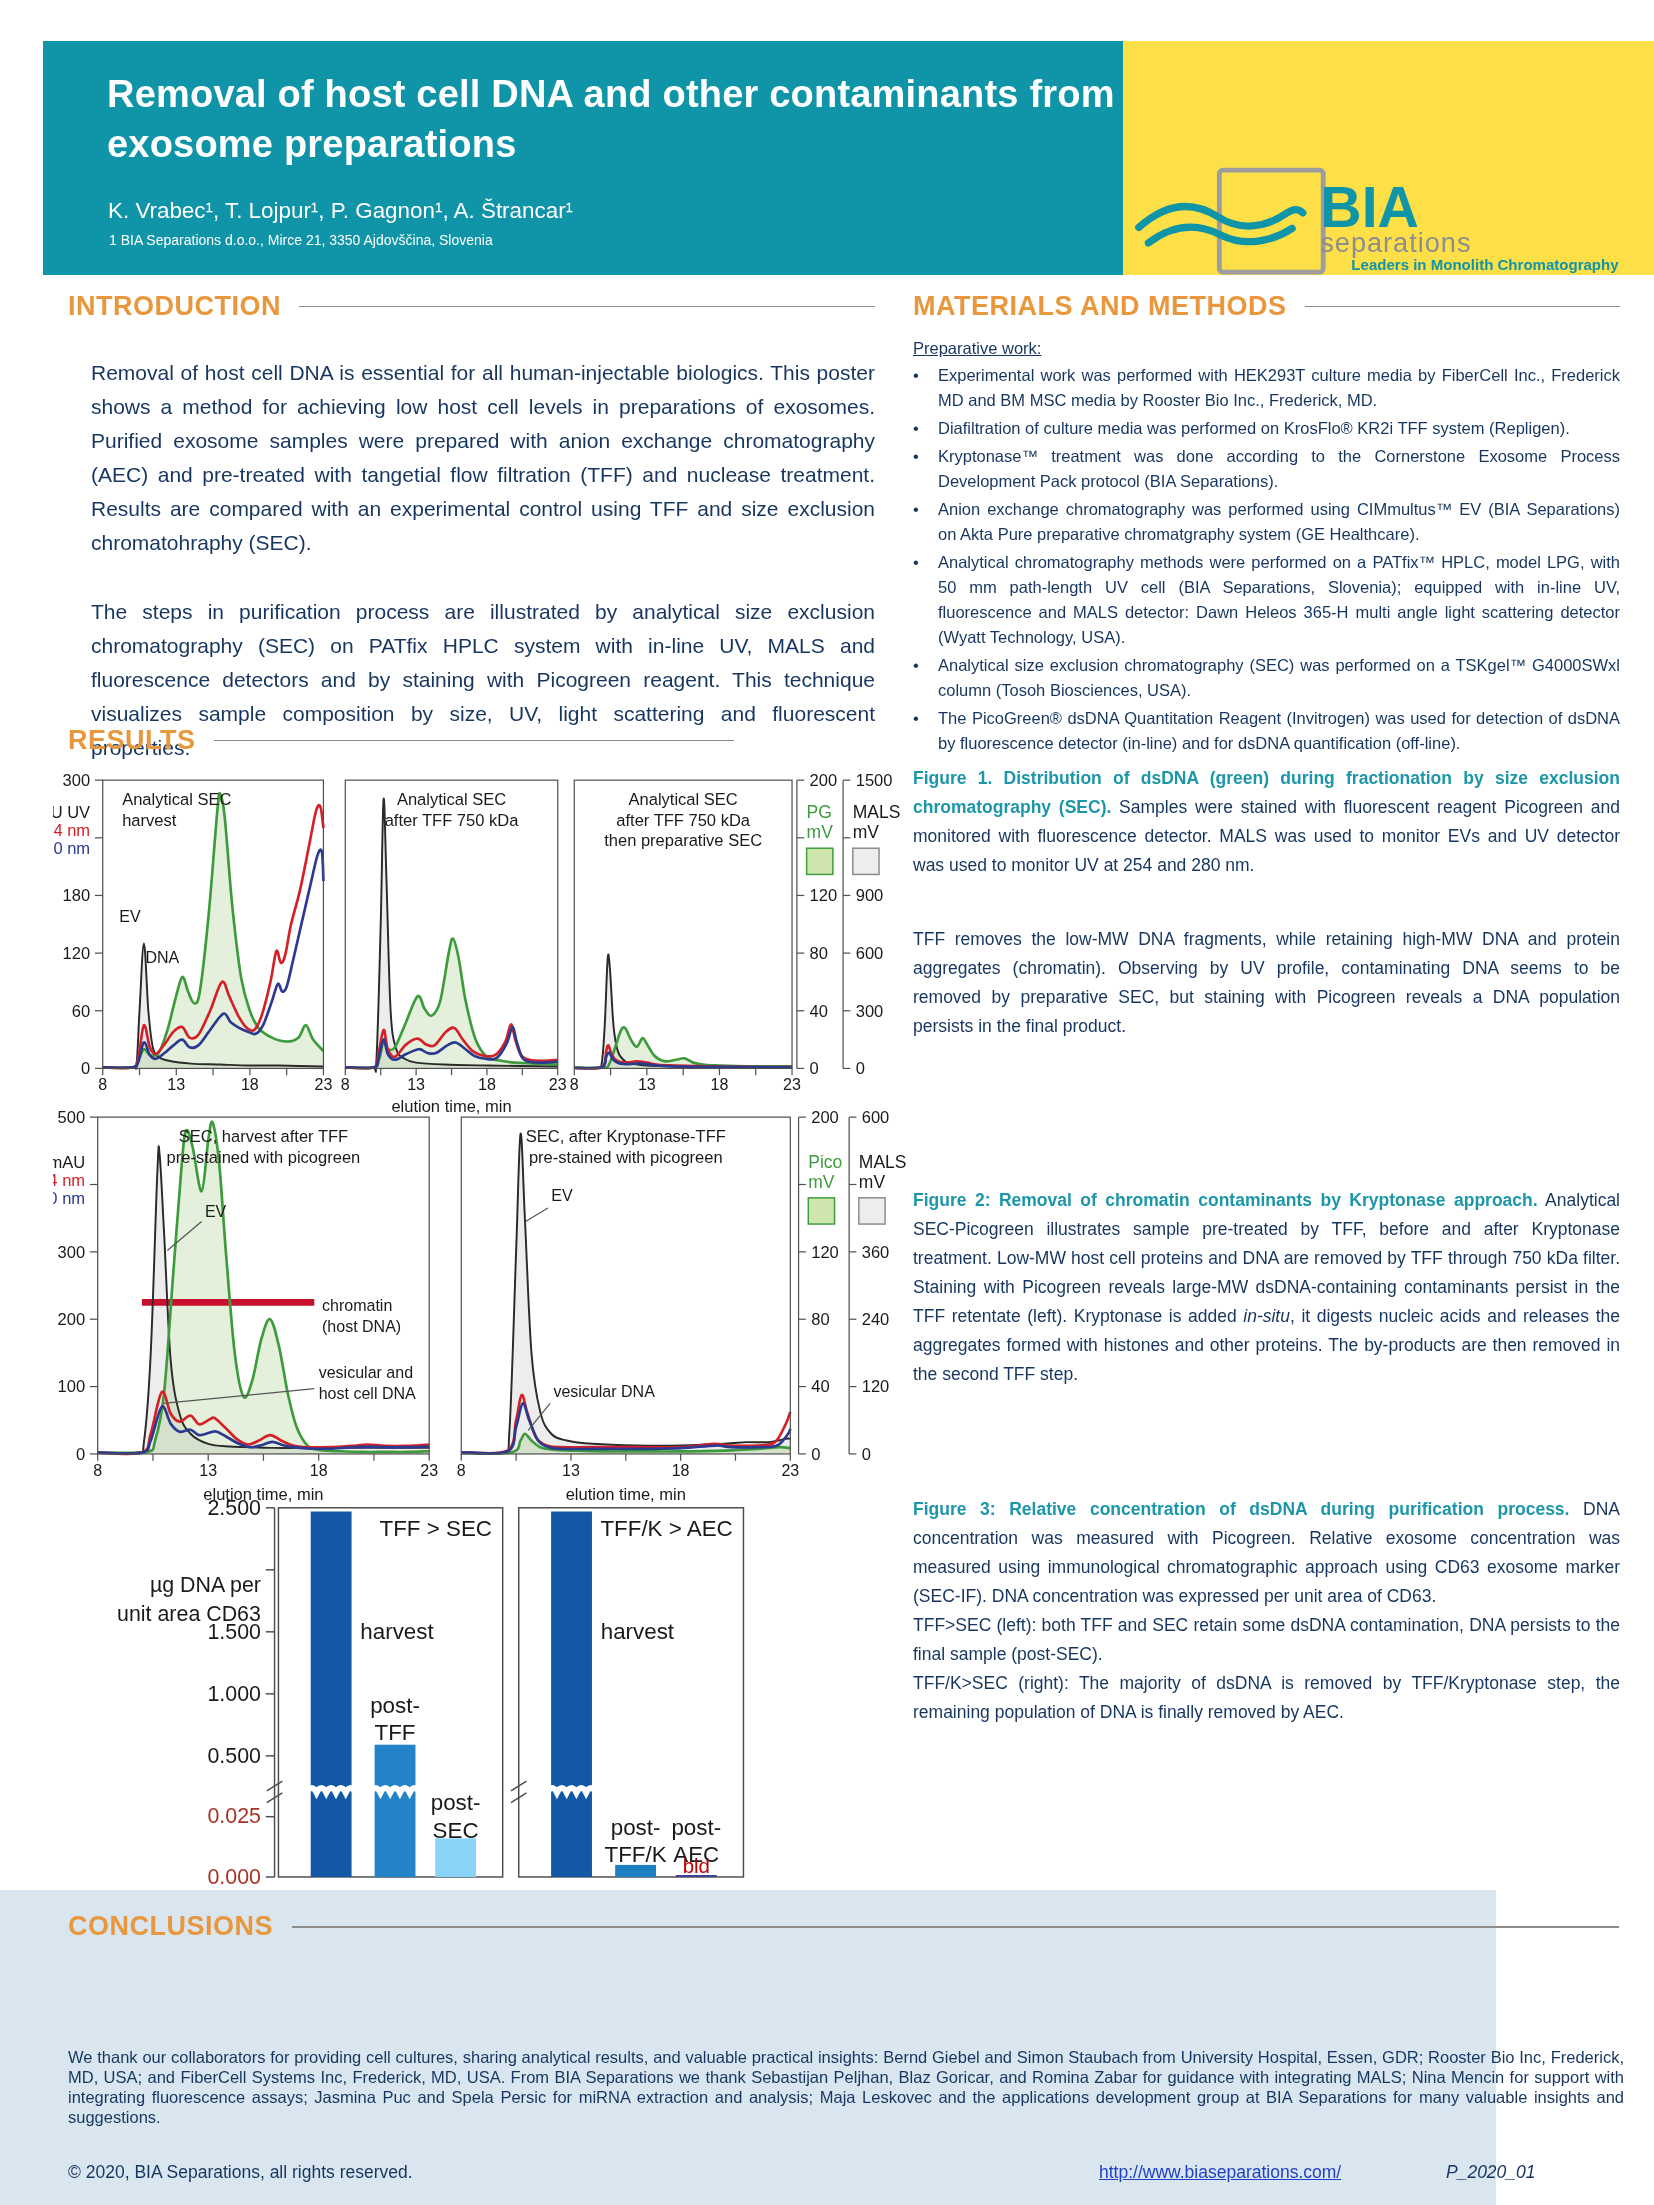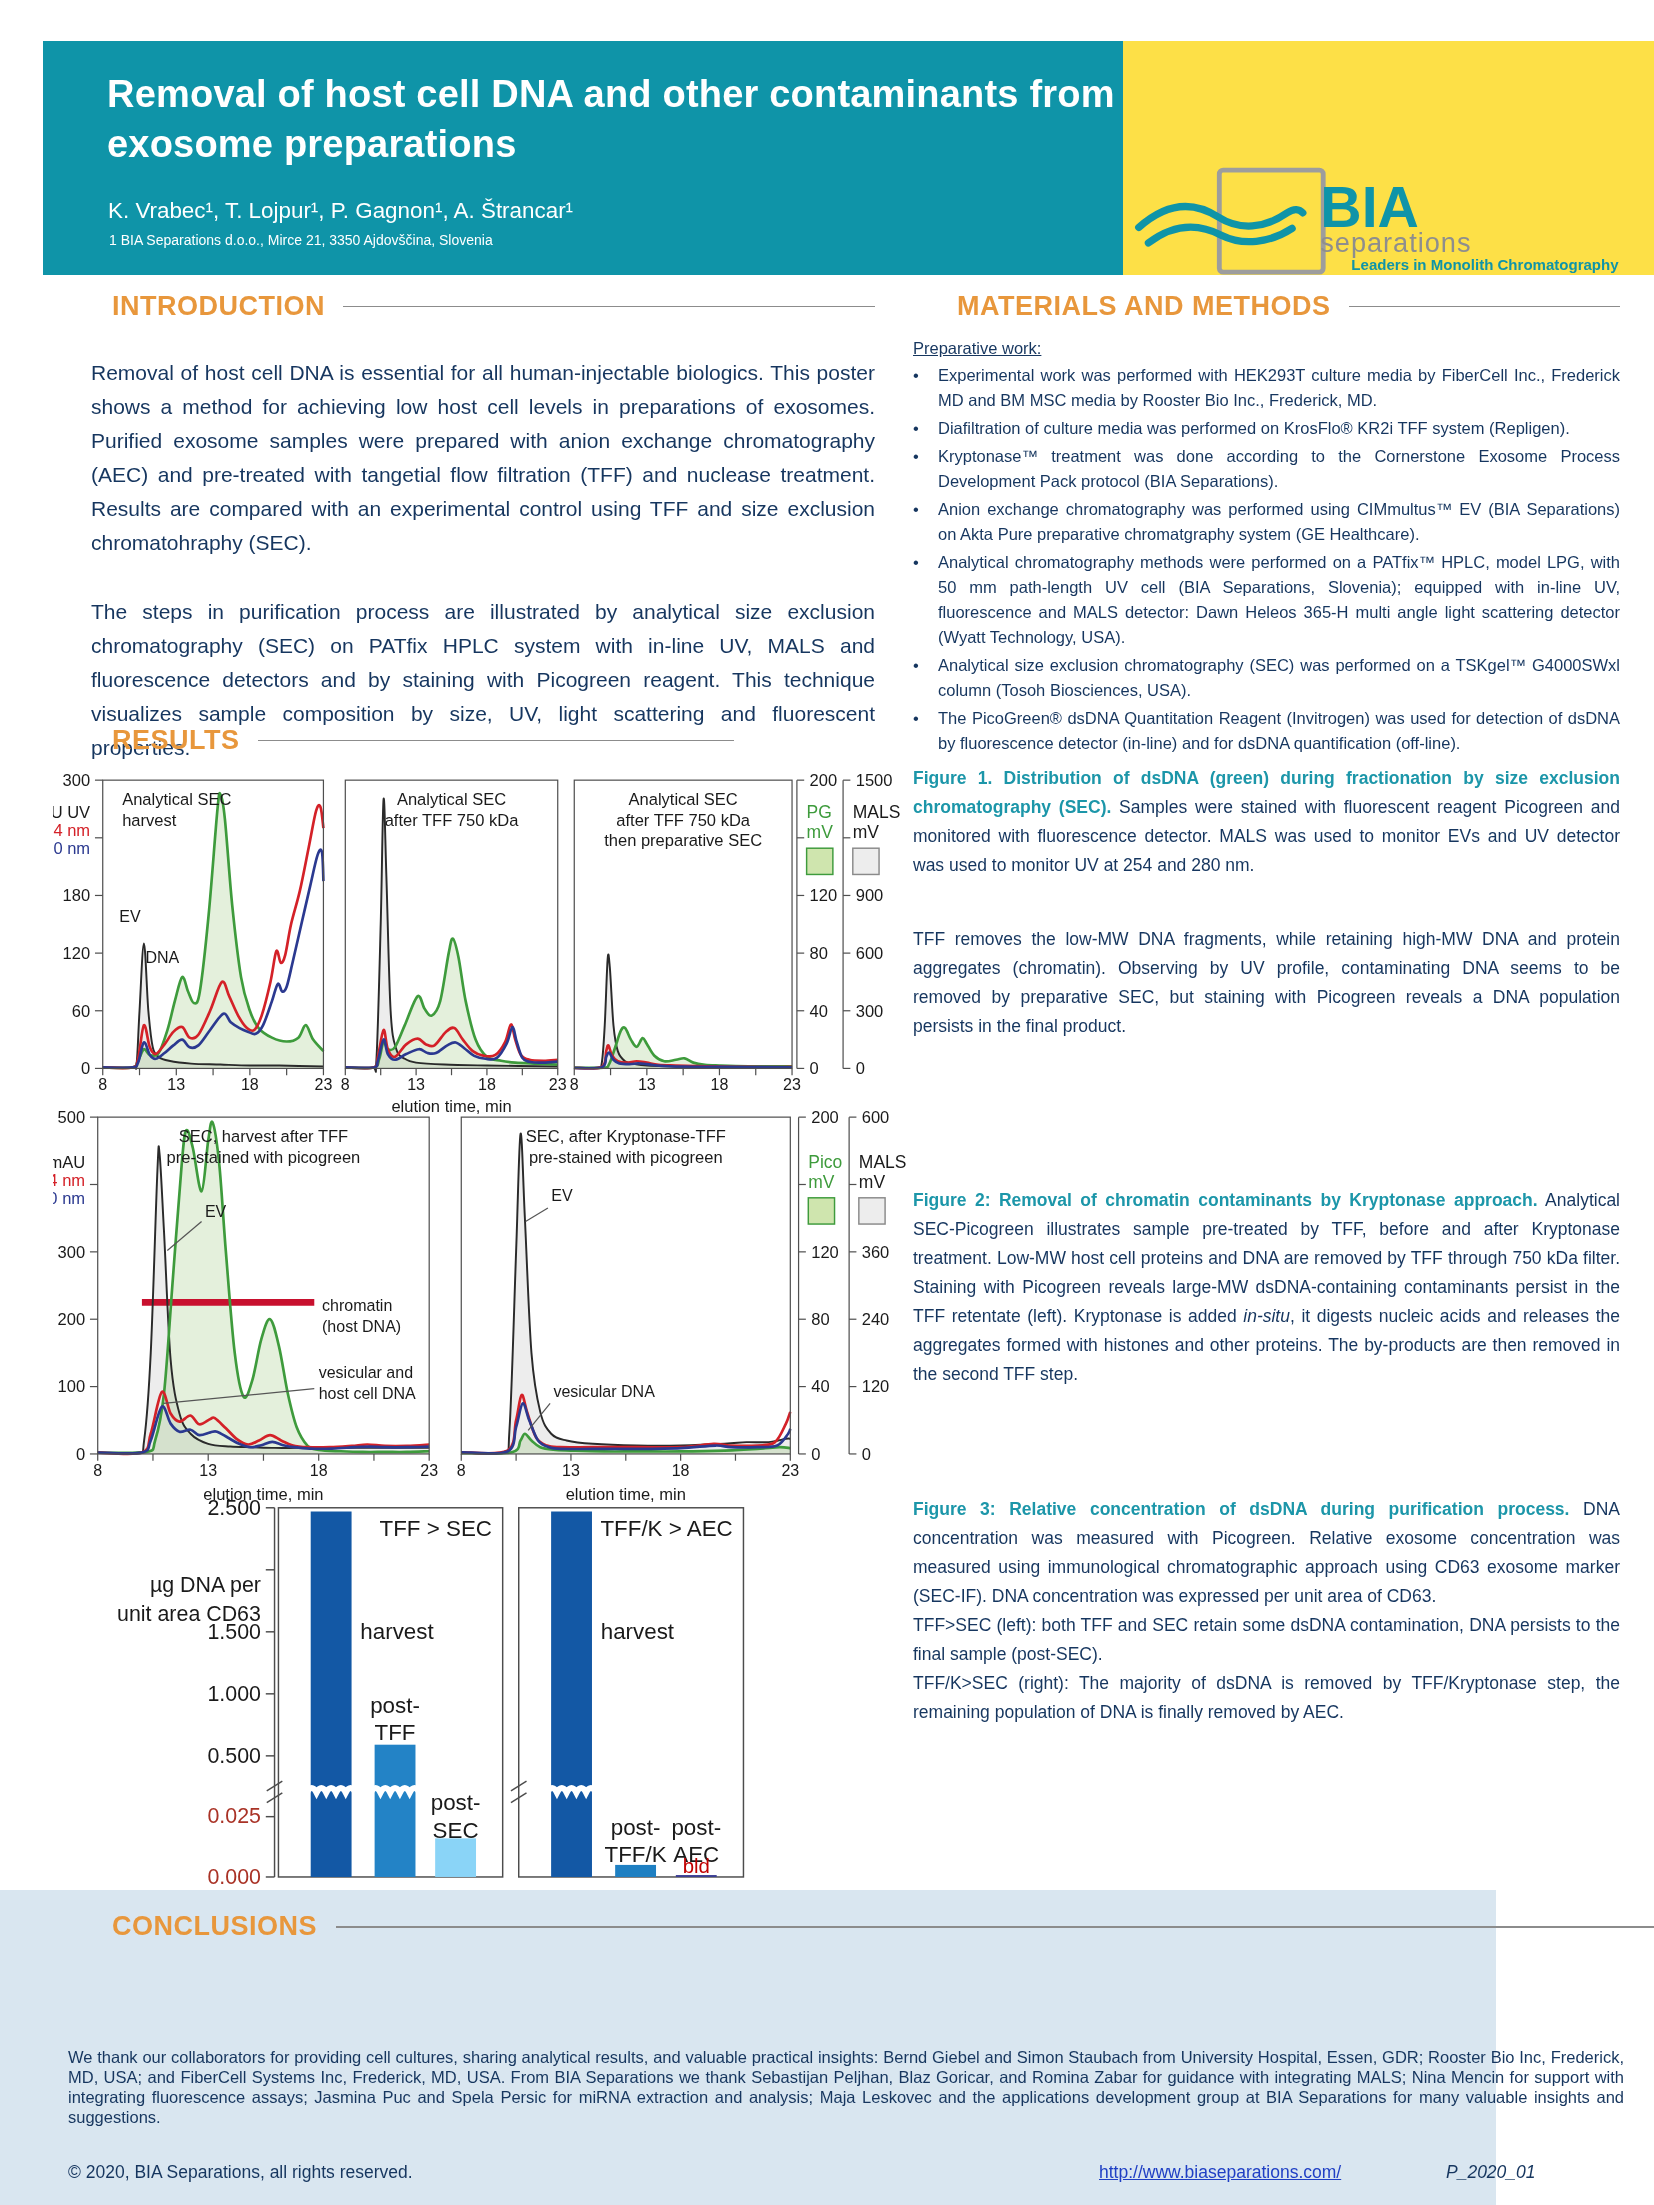--- a/index.html
+++ b/index.html
@@ -8,21 +8,21 @@
     font-family:"Liberation Sans", sans-serif;color:#16365F;overflow:hidden;
   }
   .abs{position:absolute;}
   
   .header-teal{left:43px;top:41px;width:1080px;height:234px;background:#0F94A8;}
   .poster-title{position:absolute;left:64px;top:28px;color:#ffffff;font-size:38px;font-weight:bold;line-height:50px;letter-spacing:0.2px;}
   .authors{position:absolute;left:65px;top:157px;color:#ffffff;font-size:22.4px;}
   .affiliation{position:absolute;left:66px;top:191px;color:#ffffff;font-size:14px;}
   .logo-block{left:1123px;top:41px;width:624px;height:234px;background:#fde047;}
   
-  .sec-head{display:flex;align-items:center;margin-left:44px;}
+  .sec-head{display:flex;align-items:center;}
   .sec-title{color:#E8973C;font-size:27px;font-weight:bold;letter-spacing:0.5px;white-space:nowrap;}
   .rule{flex:1;height:1.5px;background:#8c8c8c;margin-left:18.5px;}
   
   .intro-text{font-size:21px;line-height:34px;text-align:justify;color:#16365F;}
   .mm-text{font-size:16.5px;line-height:25px;text-align:justify;color:#16365F;}
   .mm-label{font-size:16.5px;line-height:25px;color:#16365F;}
   .bullet-item{display:flex;margin-top:2.9px;}
   .bullet-dot{width:25px;flex:none;}
   .bullet-body{flex:1;text-align:justify;}
   .caption{font-size:17.5px;line-height:29px;text-align:justify;color:#16365F;}

